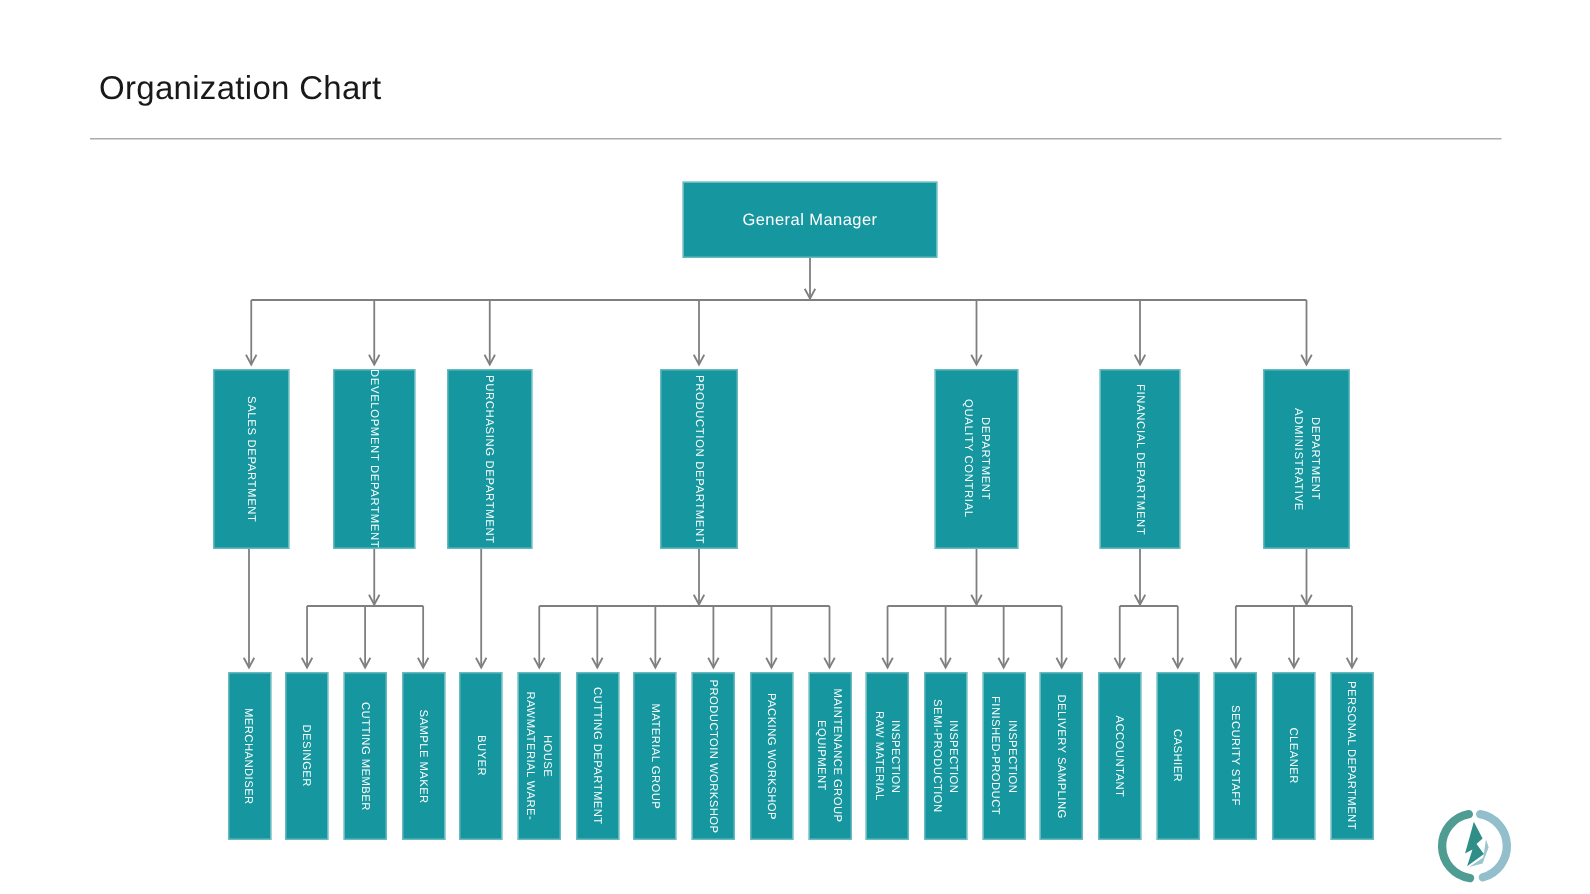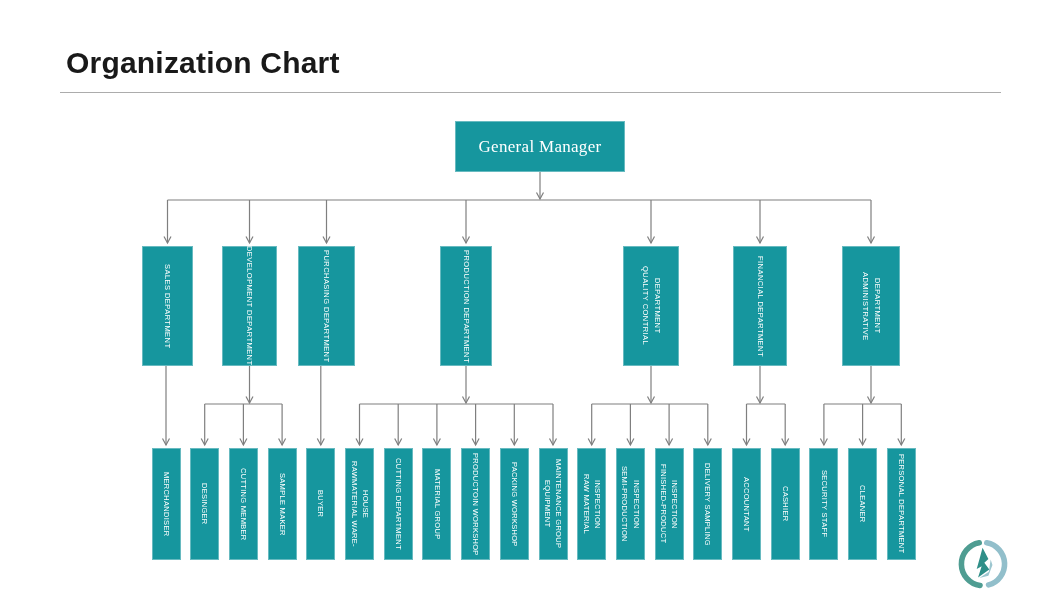--- a/index.html
+++ b/index.html
@@ -2,33 +2,33 @@
 <html style="--node-fill: #16969E; --node-text: #FFFFFF; --rule-color: #ACACAC;"><head>
 <meta charset="utf-8">
 <style>
   html,body{margin:0;padding:0;background:#ffffff;}
   #stage{
     position:relative;width:1060px;height:596px;background:#ffffff;overflow:hidden;
     font-family:"Liberation Sans",sans-serif;
   }
   #page-title{
     position:absolute;left:66px;top:46px;margin:0;
-    font-size:30px;font-weight:700;color:#191919;letter-spacing:.2px;
+    font-size:22px;font-weight:400;color:#191919;letter-spacing:.2px;
   }
   #title-rule{
     position:absolute;left:60px;top:92px;width:941px;height:1px;
     background:var(--rule-color,#acacac);
   }
   .node{
     position:absolute;display:flex;align-items:center;justify-content:center;
     background:var(--node-fill,#16969E);color:var(--node-text,#ffffff);
     border:1px solid rgba(255,255,255,.35);box-sizing:border-box;
     text-align:center;white-space:pre;
   }
-  #gm-node{font-size:17px;letter-spacing:.3px;font-family:Liberation Serif, serif;}
+  #gm-node{font-size:11px;letter-spacing:.3px;}
   .node-v{writing-mode:vertical-lr;text-orientation:mixed;}
   .department-node{font-size:7.5px;letter-spacing:.45px;line-height:1.55;}
   .child-node{font-size:7.5px;letter-spacing:.3px;line-height:1.5;}
   #connectors{position:absolute;left:0;top:0;}
   #brand-logo{position:absolute;left:956px;top:537px;width:54px;height:54px;}
 </style>
 </head>
 <body>
 
 <div id="stage">

